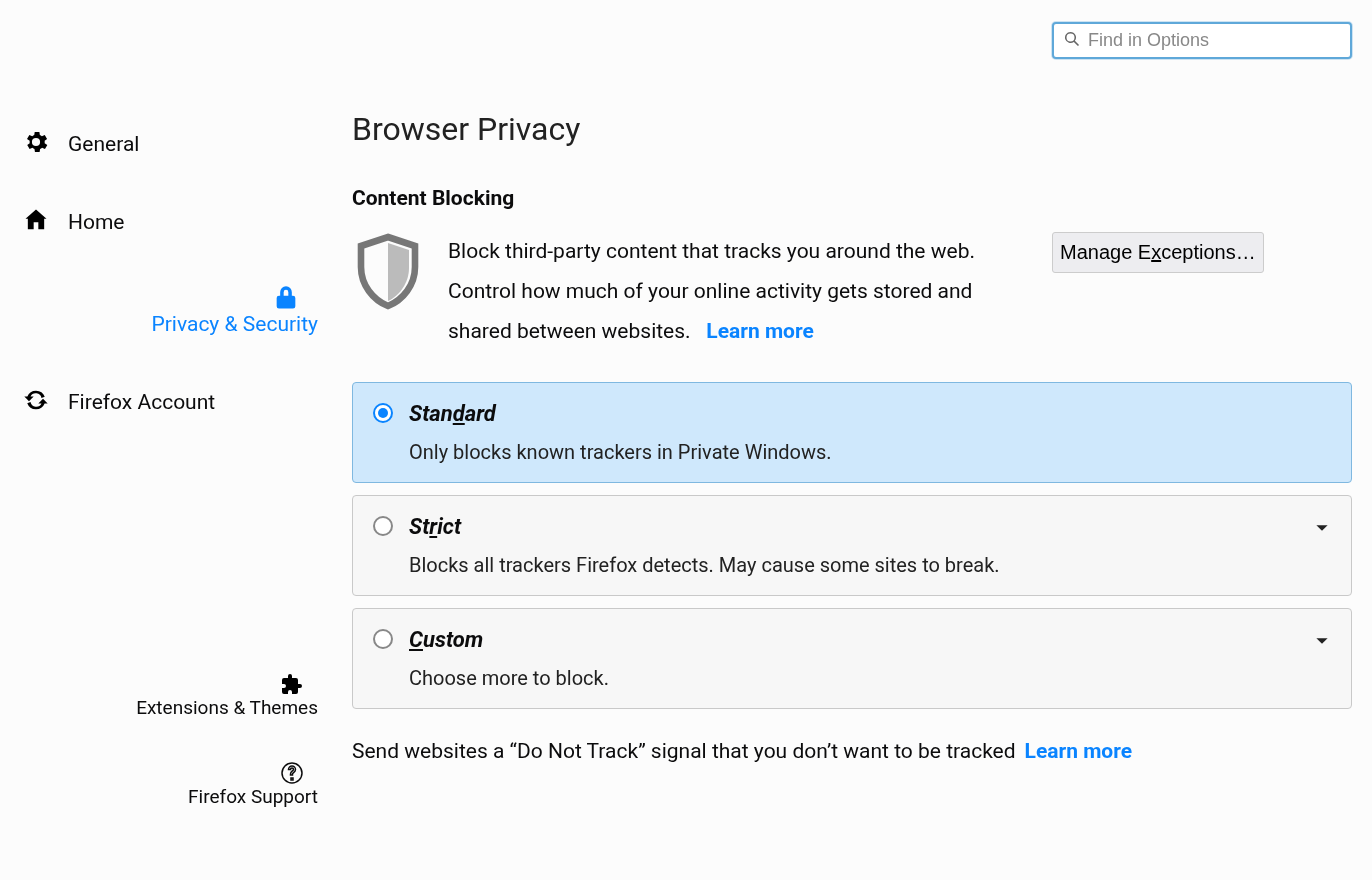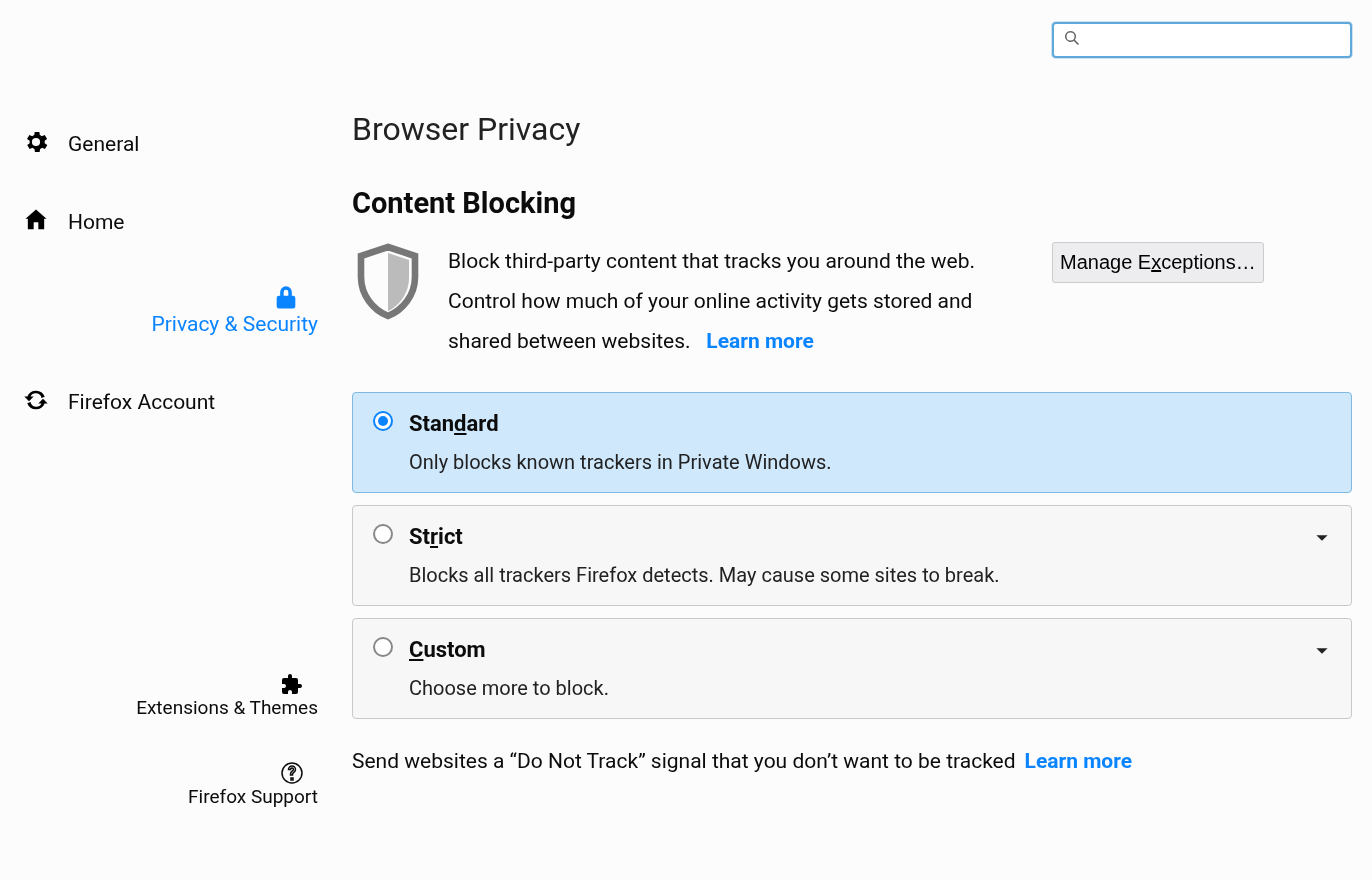--- a/index.html
+++ b/index.html
@@ -67,21 +67,21 @@
       top: 110px;
       right: 20px;
     }
     .page-title {
       font-size: 32px;
       font-weight: 400;
       color: #222;
       margin-bottom: 38px;
     }
     .section-title {
-      font-size: 29px;
+      font-size: 21px;
       font-weight: 700;
       margin-bottom: 22px;
     }
     .intro-row {
       display: flex;
       align-items: flex-start;
       gap: 24px;
       margin-bottom: 30px;
     }
     .shield-icon svg { width: 72px; height: 88px; }
@@ -115,22 +115,23 @@
       padding: 18px 20px;
       margin-bottom: 12px;
       position: relative;
     }
     .option-card.selected {
       background: #cfe8fc;
       border-color: #7fb8e0;
     }
     .option-head {
       display: flex;
-      align-items: flex-start;
+      align-items: center;
       gap: 16px;
+      font-style: italic;
     }
     .radio {
       width: 20px; height: 20px;
       border: 2px solid #888;
       border-radius: 50%;
       display: flex; align-items: center; justify-content: center;
       background: #fff;
       flex-shrink: 0;
     }
     .radio.checked { border-color: #0a84ff; }
@@ -167,20 +168,21 @@
 </head>
 <body>
 
 <div class="search-wrap">
   <div class="search-box">
     <span class="icon">
       <svg viewBox="0 0 16 16">
           <path d="M6.5 1a5.5 5.5 0 014.38 8.82l4.15 4.15-1.06 1.06-4.15-4.15A5.5 5.5 0 116.5 1zm0 1.5a4 4 0 100 8 4 4 0 000-8z"></path>
         </svg>
     </span>
+    <input type="text" placeholder="Find in Options" style="">
   </div>
 </div>
 
 <nav class="sidebar">
   <div class="sidebar-item">
     <span class="icon">
       <svg viewBox="0 0 24 24">
           <path d="M19.4 13a7.5 7.5 0 000-2l2.1-1.6-2-3.4-2.5 1a7.5 7.5 0 00-1.7-1l-.4-2.6h-4l-.4 2.6a7.5 7.5 0 00-1.7 1l-2.5-1-2 3.4L6.6 11a7.5 7.5 0 000 2l-2.1 1.6 2 3.4 2.5-1c.5.4 1.1.7 1.7 1l.4 2.6h4l.4-2.6c.6-.3 1.2-.6 1.7-1l2.5 1 2-3.4L19.4 13zM12 15.5A3.5 3.5 0 1112 8.5a3.5 3.5 0 010 7z"></path>
         </svg>
     </span>

